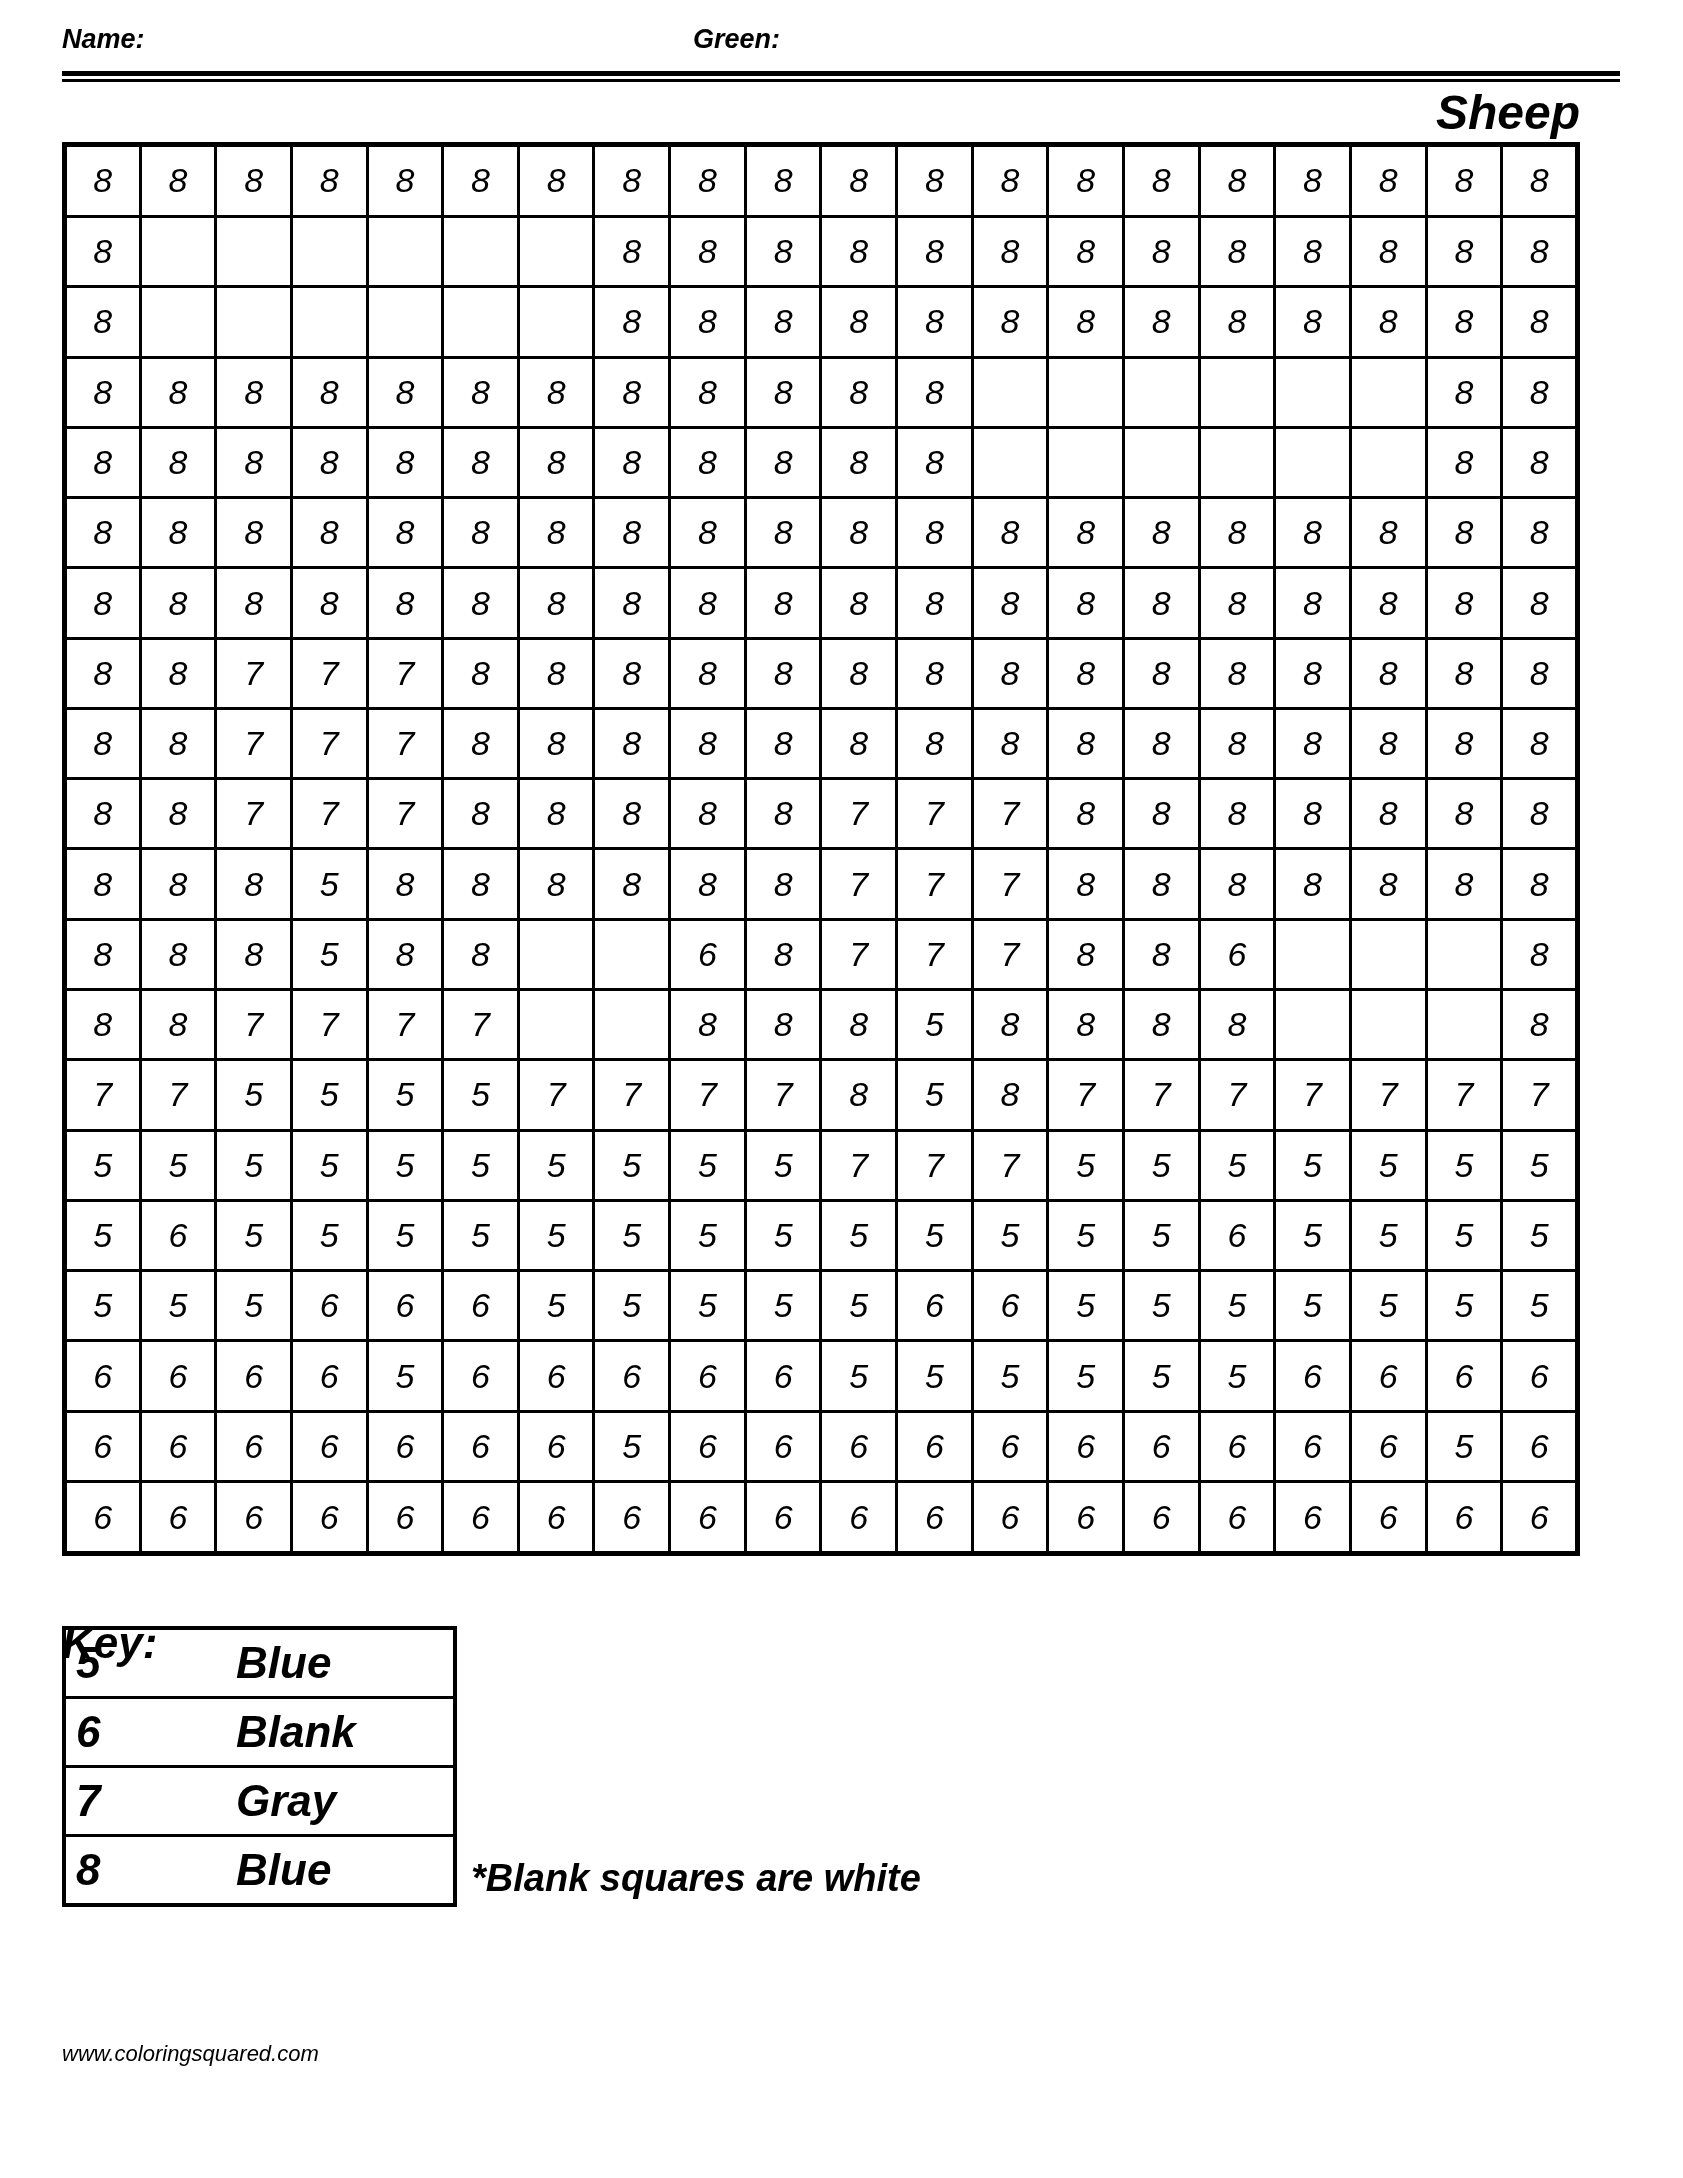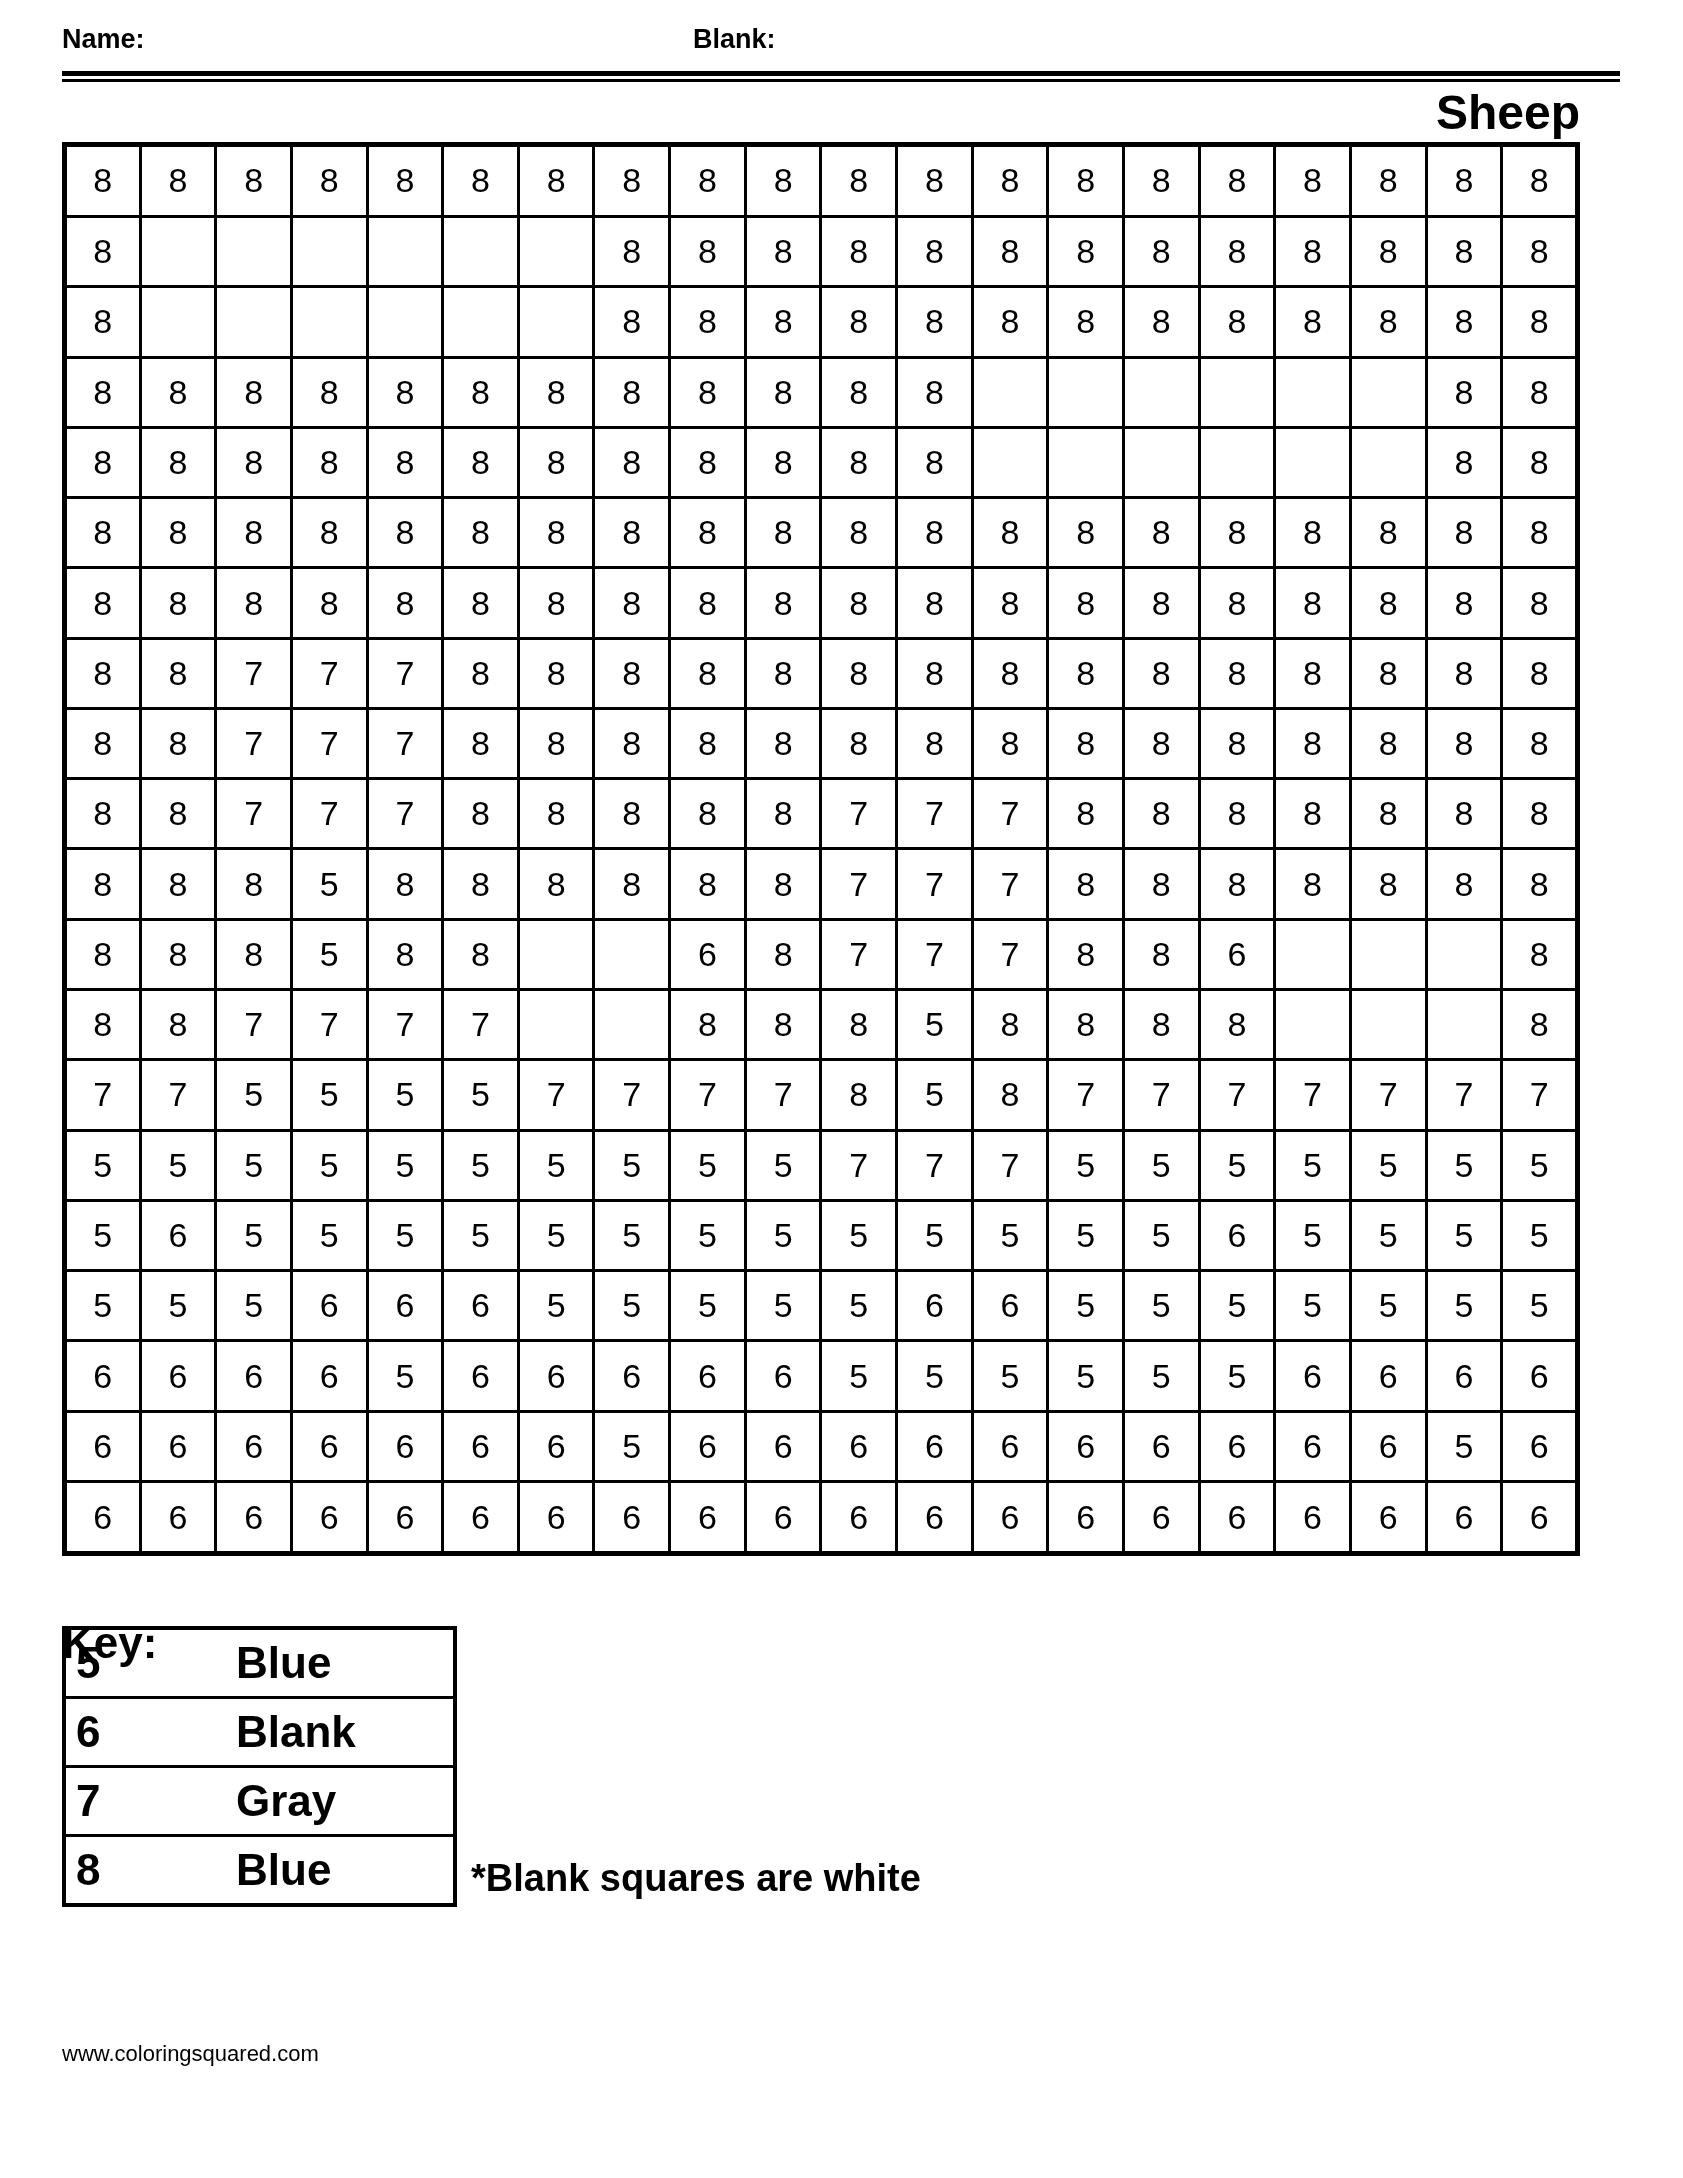--- a/index.html
+++ b/index.html
@@ -1,21 +1,21 @@
 <!DOCTYPE html>
 <html><head>
 <meta charset="utf-8">
 <style>
   html,body{margin:0;padding:0;}
   body{
     width:1683px;height:2178px;position:relative;
     background:#ffffff;color:#000000;
     font-family:"Liberation Sans", sans-serif;
   }
-  .abs{position:absolute;}
+  .abs{position:absolute;font-style:italic;}
   
   .hdr-label{font-size:27px;font-weight:700;}
   #name-label{left:62px;top:24px;}
   #date-label{left:693px;top:24px;}
   #header-rule{left:62px;top:71px;width:1558px;height:3px;
     border-top:5px solid #000;border-bottom:3px solid #000;}
   
   #title-row{left:62px;top:85px;width:1518px;display:flex;
     justify-content:flex-end;align-items:baseline;}
   #page-title{font-size:48px;font-weight:600;}
@@ -38,21 +38,21 @@
   .key-color{position:absolute;left:170px;font-size:44px;font-weight:600;}
   
   #blank-note{left:471px;top:1857px;font-size:38px;font-weight:600;}
   #footer{left:62px;top:2041px;width:1518px;text-align:left;
     font-size:22px;font-weight:400;}
 </style>
 </head>
 <body>
 
 <div class="abs hdr-label" id="name-label">Name:</div>
-<div class="abs hdr-label" id="date-label">Blank:</div>
+<div class="abs hdr-label" id="date-label">Green:</div>
 <div class="abs" id="header-rule"></div>
 
 <div class="abs" id="title-row">
   <span id="page-title">Sheep</span>
 </div>
 
 <div class="abs" id="grid-wrap">
   <table class="number-grid">
     <tbody>
         <tr>

